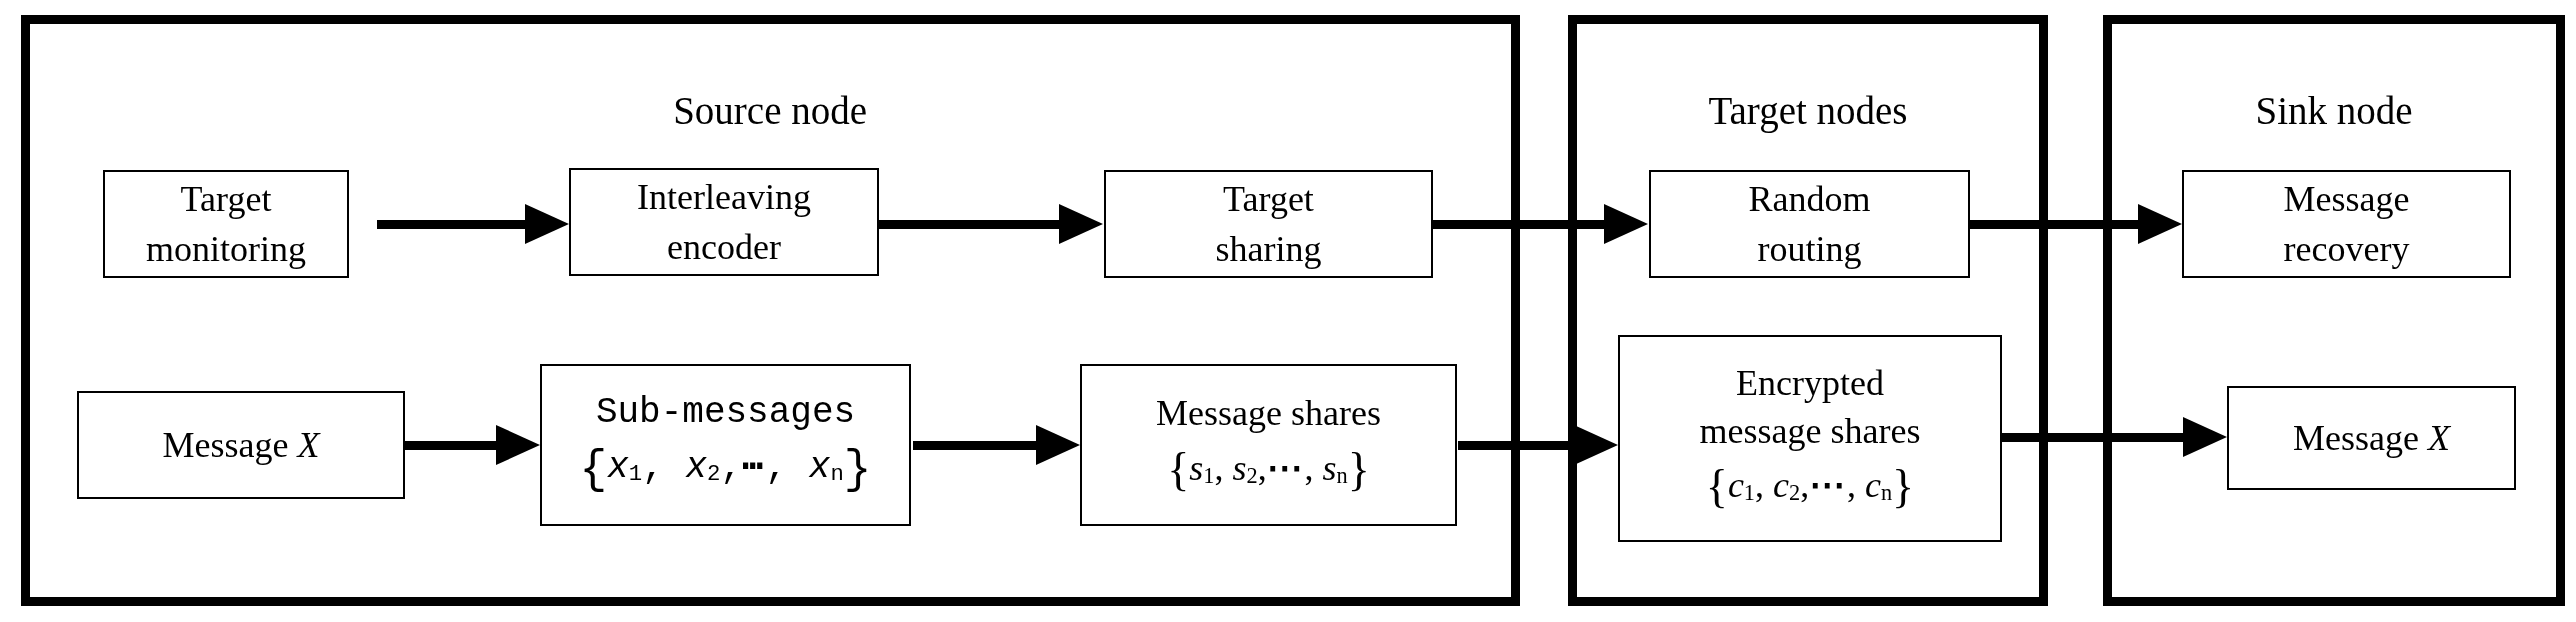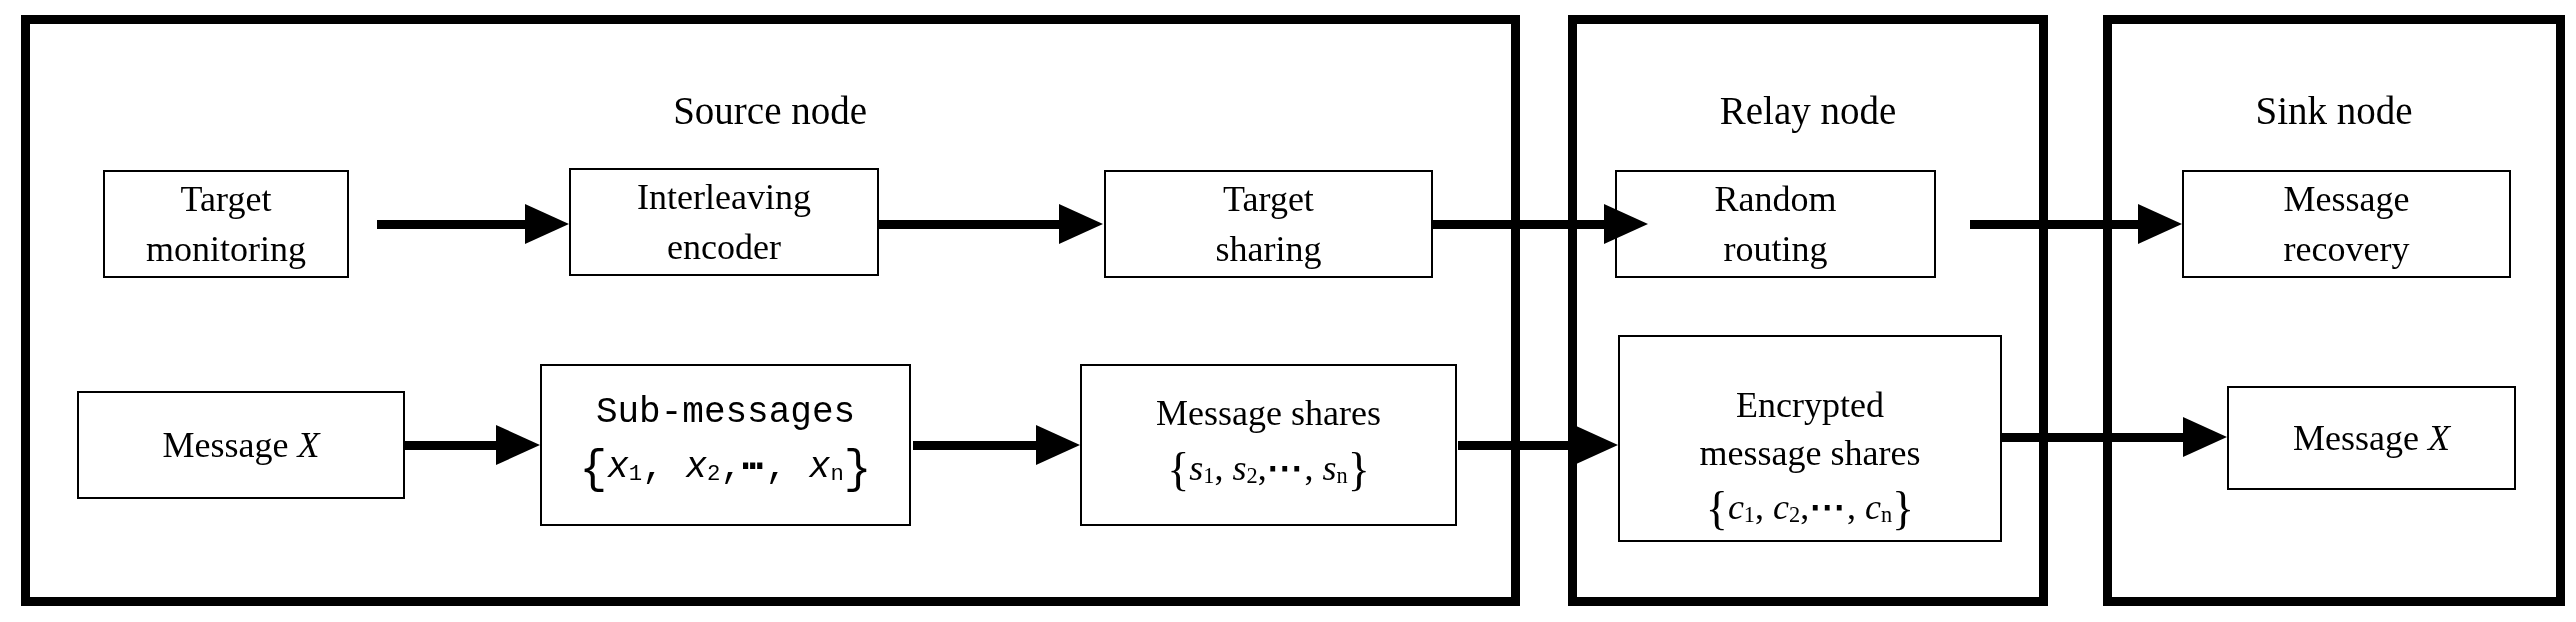--- a/index.html
+++ b/index.html
@@ -52,27 +52,27 @@
     text-align: center;
     font-size: 36px;
     line-height: 1.4;
     z-index: 2;
   }
   .node-label { white-space: pre-line; }
 
   #box-target       { left: 103px;  top: 170px; width: 246px; height: 108px; }
   #box-interleaving { left: 569px;  top: 168px; width: 310px; height: 108px; }
   #box-secret       { left: 1104px; top: 170px; width: 329px; height: 108px; }
-  #box-random       { left: 1615px; top: 170px; width: 321px; height: 108px; }
+  #box-random       { left: 1649px; top: 170px; width: 321px; height: 108px; }
   #box-recovery     { left: 2182px; top: 170px; width: 329px; height: 108px; }
 
   #box-msgx-source  { left: 77px;  top: 391px; width: 328px; height: 108px; }
   #box-submessages  { left: 540px;  top: 364px; width: 371px; height: 162px; font-family: Liberation Mono, monospace; }
   #box-shares       { left: 1080px; top: 364px; width: 377px; height: 162px; }
-  #box-encrypted    { left: 1618px; top: 335px; width: 384px; height: 207px; line-height: 1.35; justify-content: flex-end; }
+  #box-encrypted    { left: 1618px; top: 335px; width: 384px; height: 207px; line-height: 1.35; }
   #box-msgx-sink    { left: 2227px; top: 386px; width: 289px; height: 104px; }
 
   .formula { white-space: nowrap; }
   .seg-plain  { }
   .seg-var    { font-style: italic; }
   .seg-sub    { font-size: 0.62em; vertical-align: -0.12em; }
   .seg-brace  { font-size: 1.28em; vertical-align: -0.10em; }
   .seg-dots   { font-weight: 700; letter-spacing: 0.05em; }
 
   .arrow { position: absolute; height: 0; z-index: 3; }
@@ -101,21 +101,21 @@
 </style>
 </head>
 <body>
 
 <div id="diagram">
 
   <div class="container-box" id="container-source">
     <div class="container-title">Source node</div>
   </div>
   <div class="container-box" id="container-relay">
-    <div class="container-title">Relay node</div>
+    <div class="container-title">Target nodes</div>
   </div>
   <div class="container-box" id="container-sink">
     <div class="container-title">Sink node</div>
   </div>
 
   <div class="node-box" id="box-target">
     <span class="node-label">Target
 monitoring</span>
   </div>
   <div class="node-box" id="box-interleaving">

